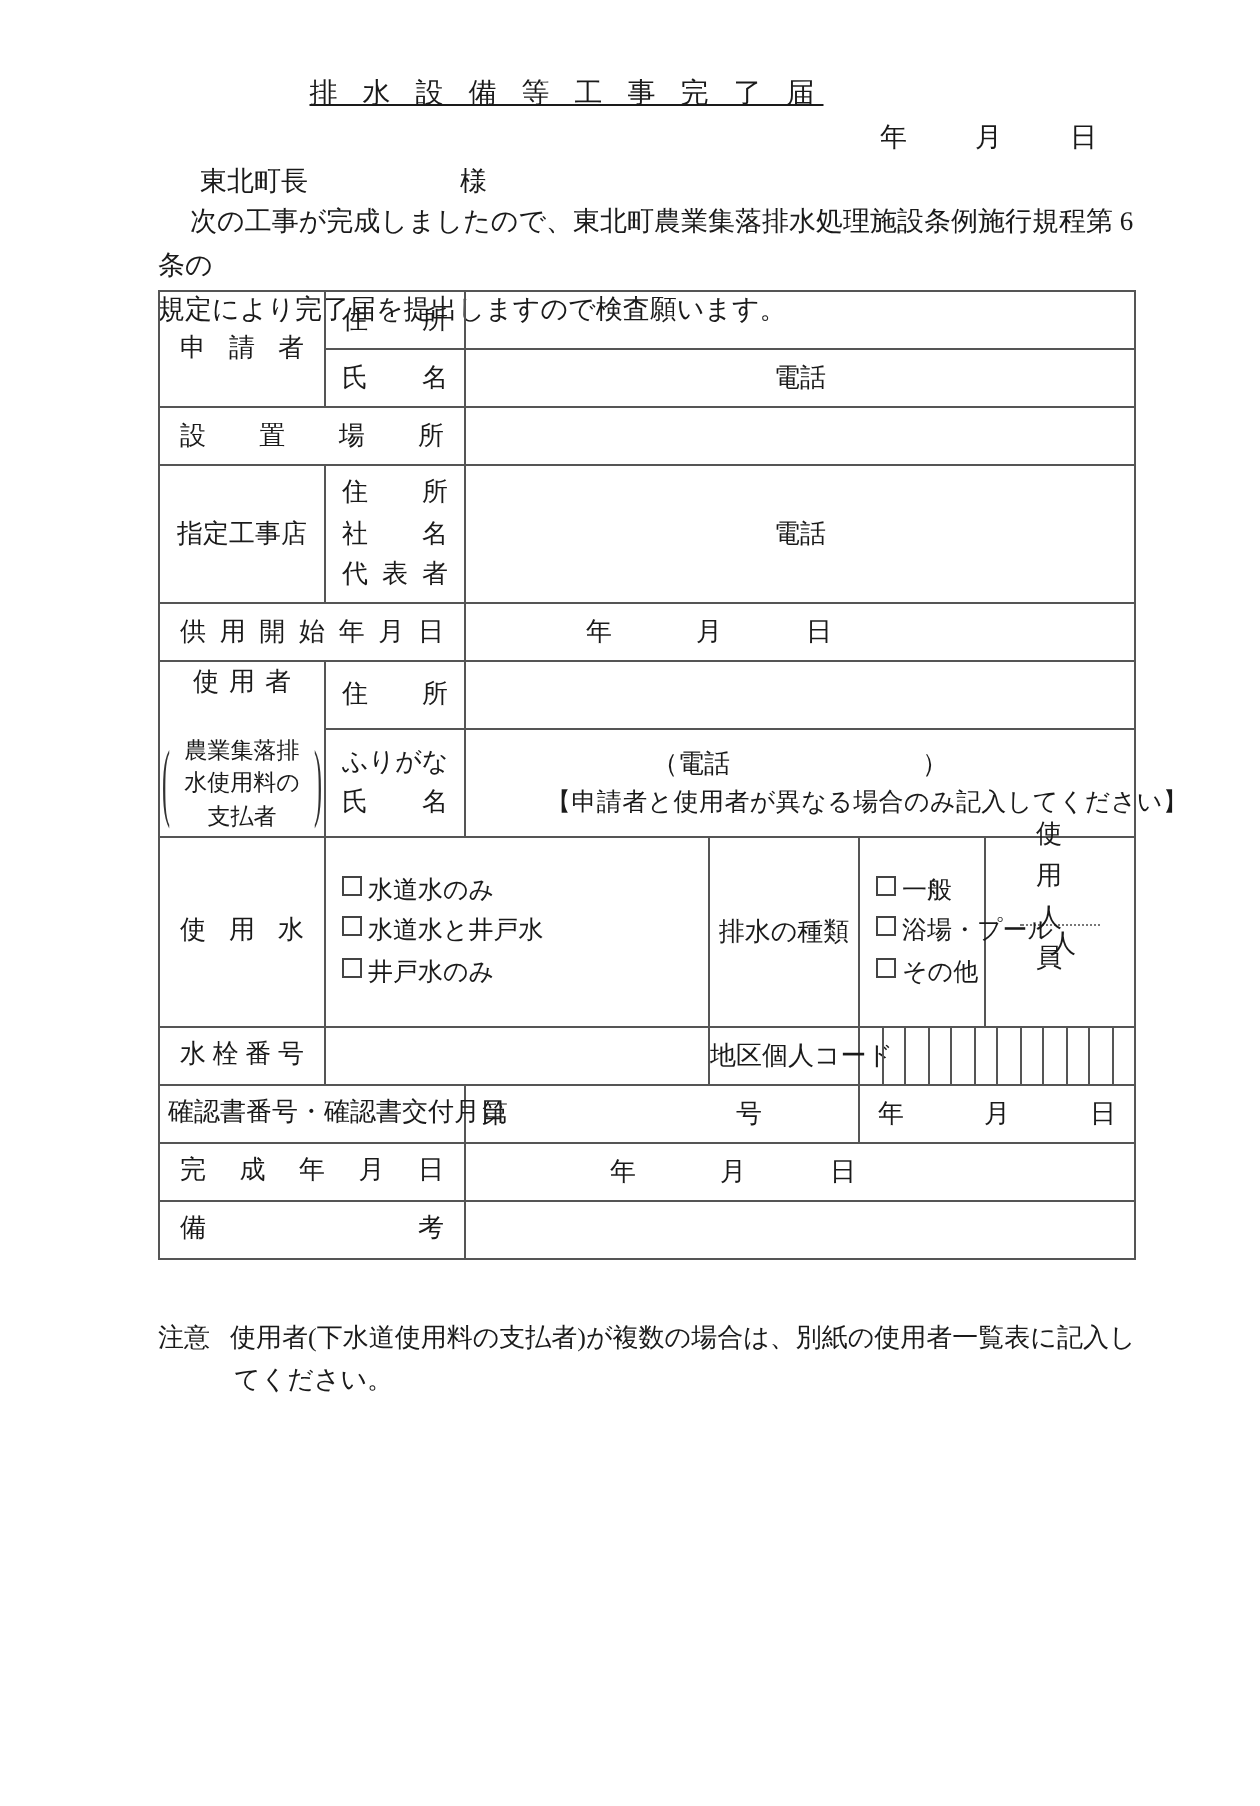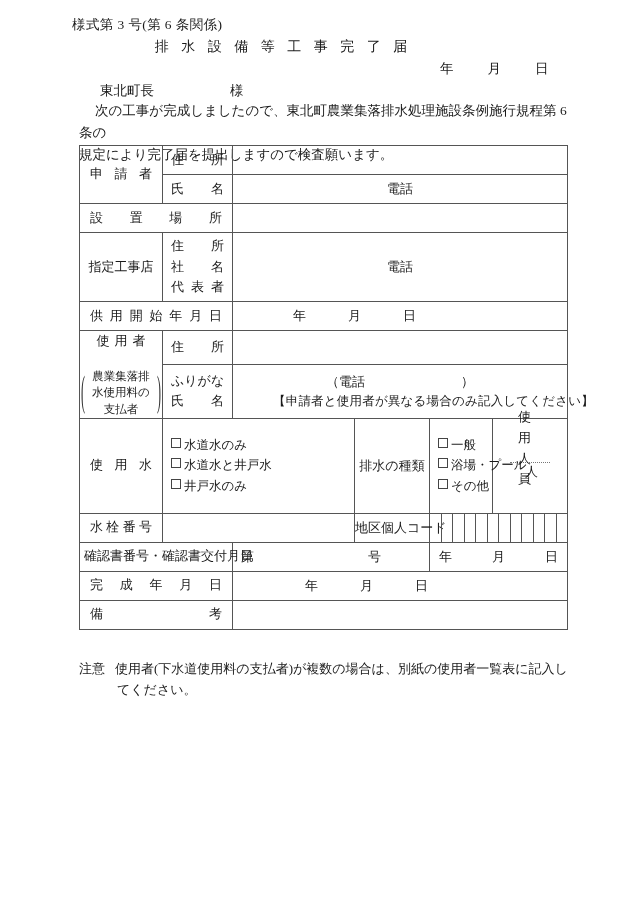--- a/index.html
+++ b/index.html
@@ -35,20 +35,21 @@
   }
   .doc-title {
     position: absolute;
     left: 0; top: 38px;
     width: 562px;
     text-align: center;
     font-size: 14px;
     letter-spacing: 4.5px;
     text-indent: 4.5px;
     white-space: nowrap;
+    text-decoration: underline;
   }
   .date-line {
     position: absolute;
     left: 440px;
     top: 60px;
     width: 150px;
     font-size: 13.5px;
     white-space: nowrap;
   }
   .date-line .y { margin-right: 34px; }
@@ -228,21 +229,20 @@
   }
   .footer-note .fn1 { display: block; white-space: nowrap; }
   .footer-note .fn2 { display: block; padding-left: 38px; }
   .footer-note .fn-head { margin-right: 10px; }
 </style>
 </head>
 <body>
 
 <div class="page">
 
-  <div class="form-no">様式第 3 号(第 6 条関係)</div>
 
   <div class="doc-title">排 水 設 備 等 工 事 完 了 届</div>
 
   <div class="date-line">
     <span class="y">年</span><span class="m">月</span><span class="d">日</span>
   </div>
 
   <div class="addressee">
     <span>東北町長</span><span class="sama">様</span>
   </div>

